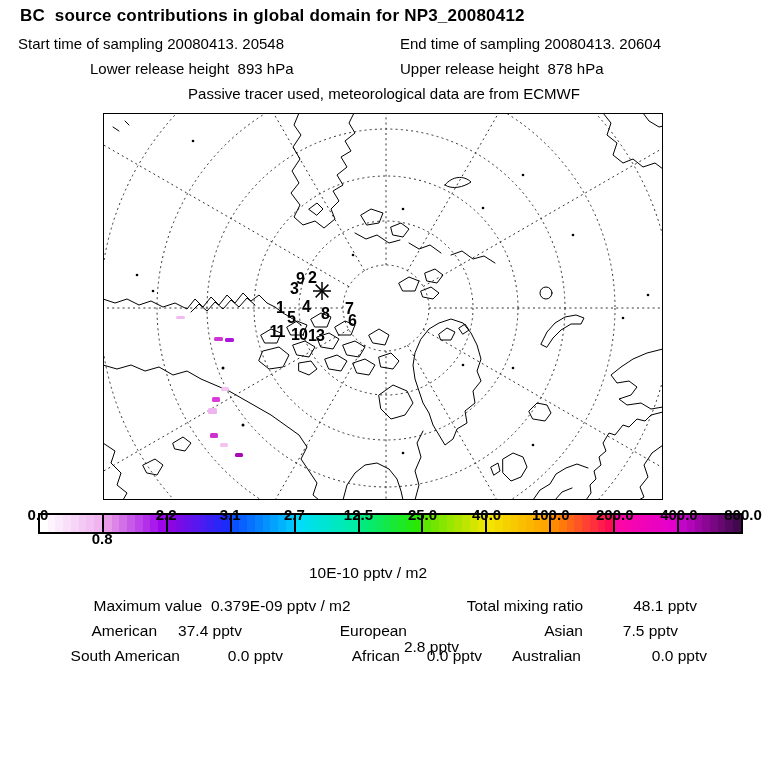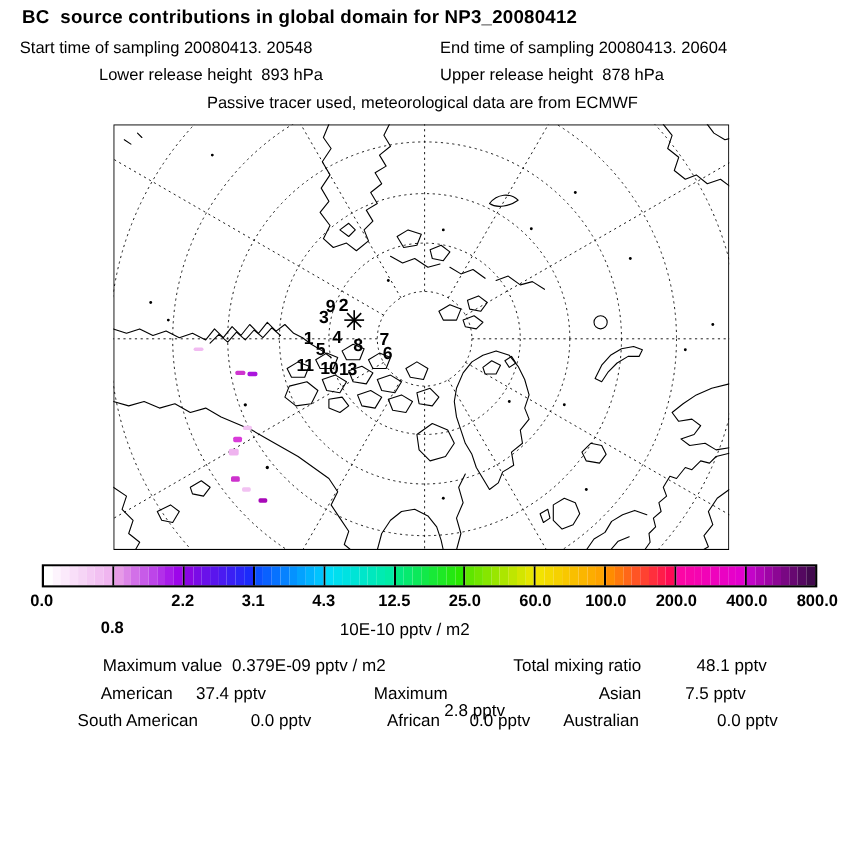--- a/index.html
+++ b/index.html
@@ -7,21 +7,21 @@
        font-family:"Liberation Sans",sans-serif;color:#000}
   .abs{position:absolute;white-space:pre}
   #fig-title{font-size:17px;font-weight:bold;letter-spacing:.2px}
   .sub{font-size:15px}
   #map-wrap{position:absolute;left:103px;top:113px;width:560px;height:387px}
   #colorbar{position:absolute;left:38px;top:513px;width:705px;height:21px;
             border:2px solid #000;box-sizing:border-box;display:flex}
   .cb-seg{flex:1;display:flex;border-right:2px solid #000}
   .cb-seg:last-child{border-right:none}
   .cb-step{flex:1}
-  .cb-tick{position:absolute;top:538px;width:64px;margin-left:-32px;
+  .cb-tick{position:absolute;top:506px;width:64px;margin-left:-32px;
            text-align:center;font-size:15px;font-weight:bold;white-space:pre}
   #cb-unit{position:absolute;left:0;top:564px;width:736px;text-align:center;
            font-size:15.5px}
   .stat-cell{position:absolute;font-size:15.5px;white-space:pre;height:18px}
   svg text{font-family:"Liberation Sans",sans-serif}
 </style>
 </head>
 <body>
 
 <div class="abs" id="fig-title" style="left:20px;top:6px">BC  source contributions in global domain for NP3_20080412</div>
@@ -276,39 +276,39 @@
       <div class="cb-step" style="background: rgb(103, 8, 113);"></div>
       <div class="cb-step" style="background: rgb(84, 8, 96);"></div>
       <div class="cb-step" style="background: rgb(66, 9, 78);"></div>
     </div>
   </div>
 <div id="cb-ticks">
     <span class="cb-tick" style="left: 38px;">0.0</span>
     <span class="cb-tick" style="left: 102.091px; margin-top: 24px;">0.8</span>
     <span class="cb-tick" style="left: 166.182px;">2.2</span>
     <span class="cb-tick" style="left: 230.273px;">3.1</span>
-    <span class="cb-tick" style="left: 294.364px;">4.3</span>
+    <span class="cb-tick" style="left: 294.364px;">2.7</span>
     <span class="cb-tick" style="left: 358.455px;">12.5</span>
     <span class="cb-tick" style="left: 422.545px;">25.0</span>
-    <span class="cb-tick" style="left: 486.636px;">60.0</span>
+    <span class="cb-tick" style="left: 486.636px;">40.0</span>
     <span class="cb-tick" style="left: 550.727px; text-align: center;">100.0</span>
     <span class="cb-tick" style="left: 614.818px;">200.0</span>
     <span class="cb-tick" style="left: 678.909px;">400.0</span>
     <span class="cb-tick" style="left: 743px;">800.0</span>
   </div>
 <div id="cb-unit">10E-10 pptv / m2</div>
 
 <div id="stats">
     <div class="stat-cell" style="left: 0px; top: 597px; width: 202px; text-align: right;">Maximum value</div>
     <div class="stat-cell" style="left: 211px; top: 597px; width: 205px; text-align: left;">0.379E-09 pptv / m2</div>
     <div class="stat-cell" style="left: 418px; top: 597px; width: 165px; text-align: right;">Total mixing ratio</div>
     <div class="stat-cell" style="left: 585px; top: 597px; width: 112px; text-align: right;">48.1 pptv</div>
     <div class="stat-cell" style="left: 0px; top: 622px; width: 157px; text-align: right;">American</div>
     <div class="stat-cell" style="left: 160px; top: 622px; width: 100px; text-align: center;">37.4 pptv</div>
-    <div class="stat-cell" style="left: 258px; top: 622px; width: 149px; text-align: right;">Maximum</div>
+    <div class="stat-cell" style="left: 258px; top: 622px; width: 149px; text-align: right;">European</div>
     <div class="stat-cell" style="left: 393px; top: 622px; width: 77px; text-align: center; margin-top: 16px;">2.8 pptv</div>
     <div class="stat-cell" style="left: 485px; top: 622px; width: 98px; text-align: right;">Asian</div>
     <div class="stat-cell" style="left: 585px; top: 622px; width: 93px; text-align: right;">7.5 pptv</div>
     <div class="stat-cell" style="left: 0px; top: 647px; width: 180px; text-align: right;">South American</div>
     <div class="stat-cell" style="left: 180px; top: 647px; width: 103px; text-align: right;">0.0 pptv</div>
     <div class="stat-cell" style="left: 281px; top: 647px; width: 119px; text-align: right;">African</div>
     <div class="stat-cell" style="left: 403px; top: 647px; width: 79px; text-align: right;">0.0 pptv</div>
     <div class="stat-cell" style="left: 480px; top: 647px; width: 133px; text-align: center;">Australian</div>
     <div class="stat-cell" style="left: 615px; top: 647px; width: 92px; text-align: right;">0.0 pptv</div>
   </div>

